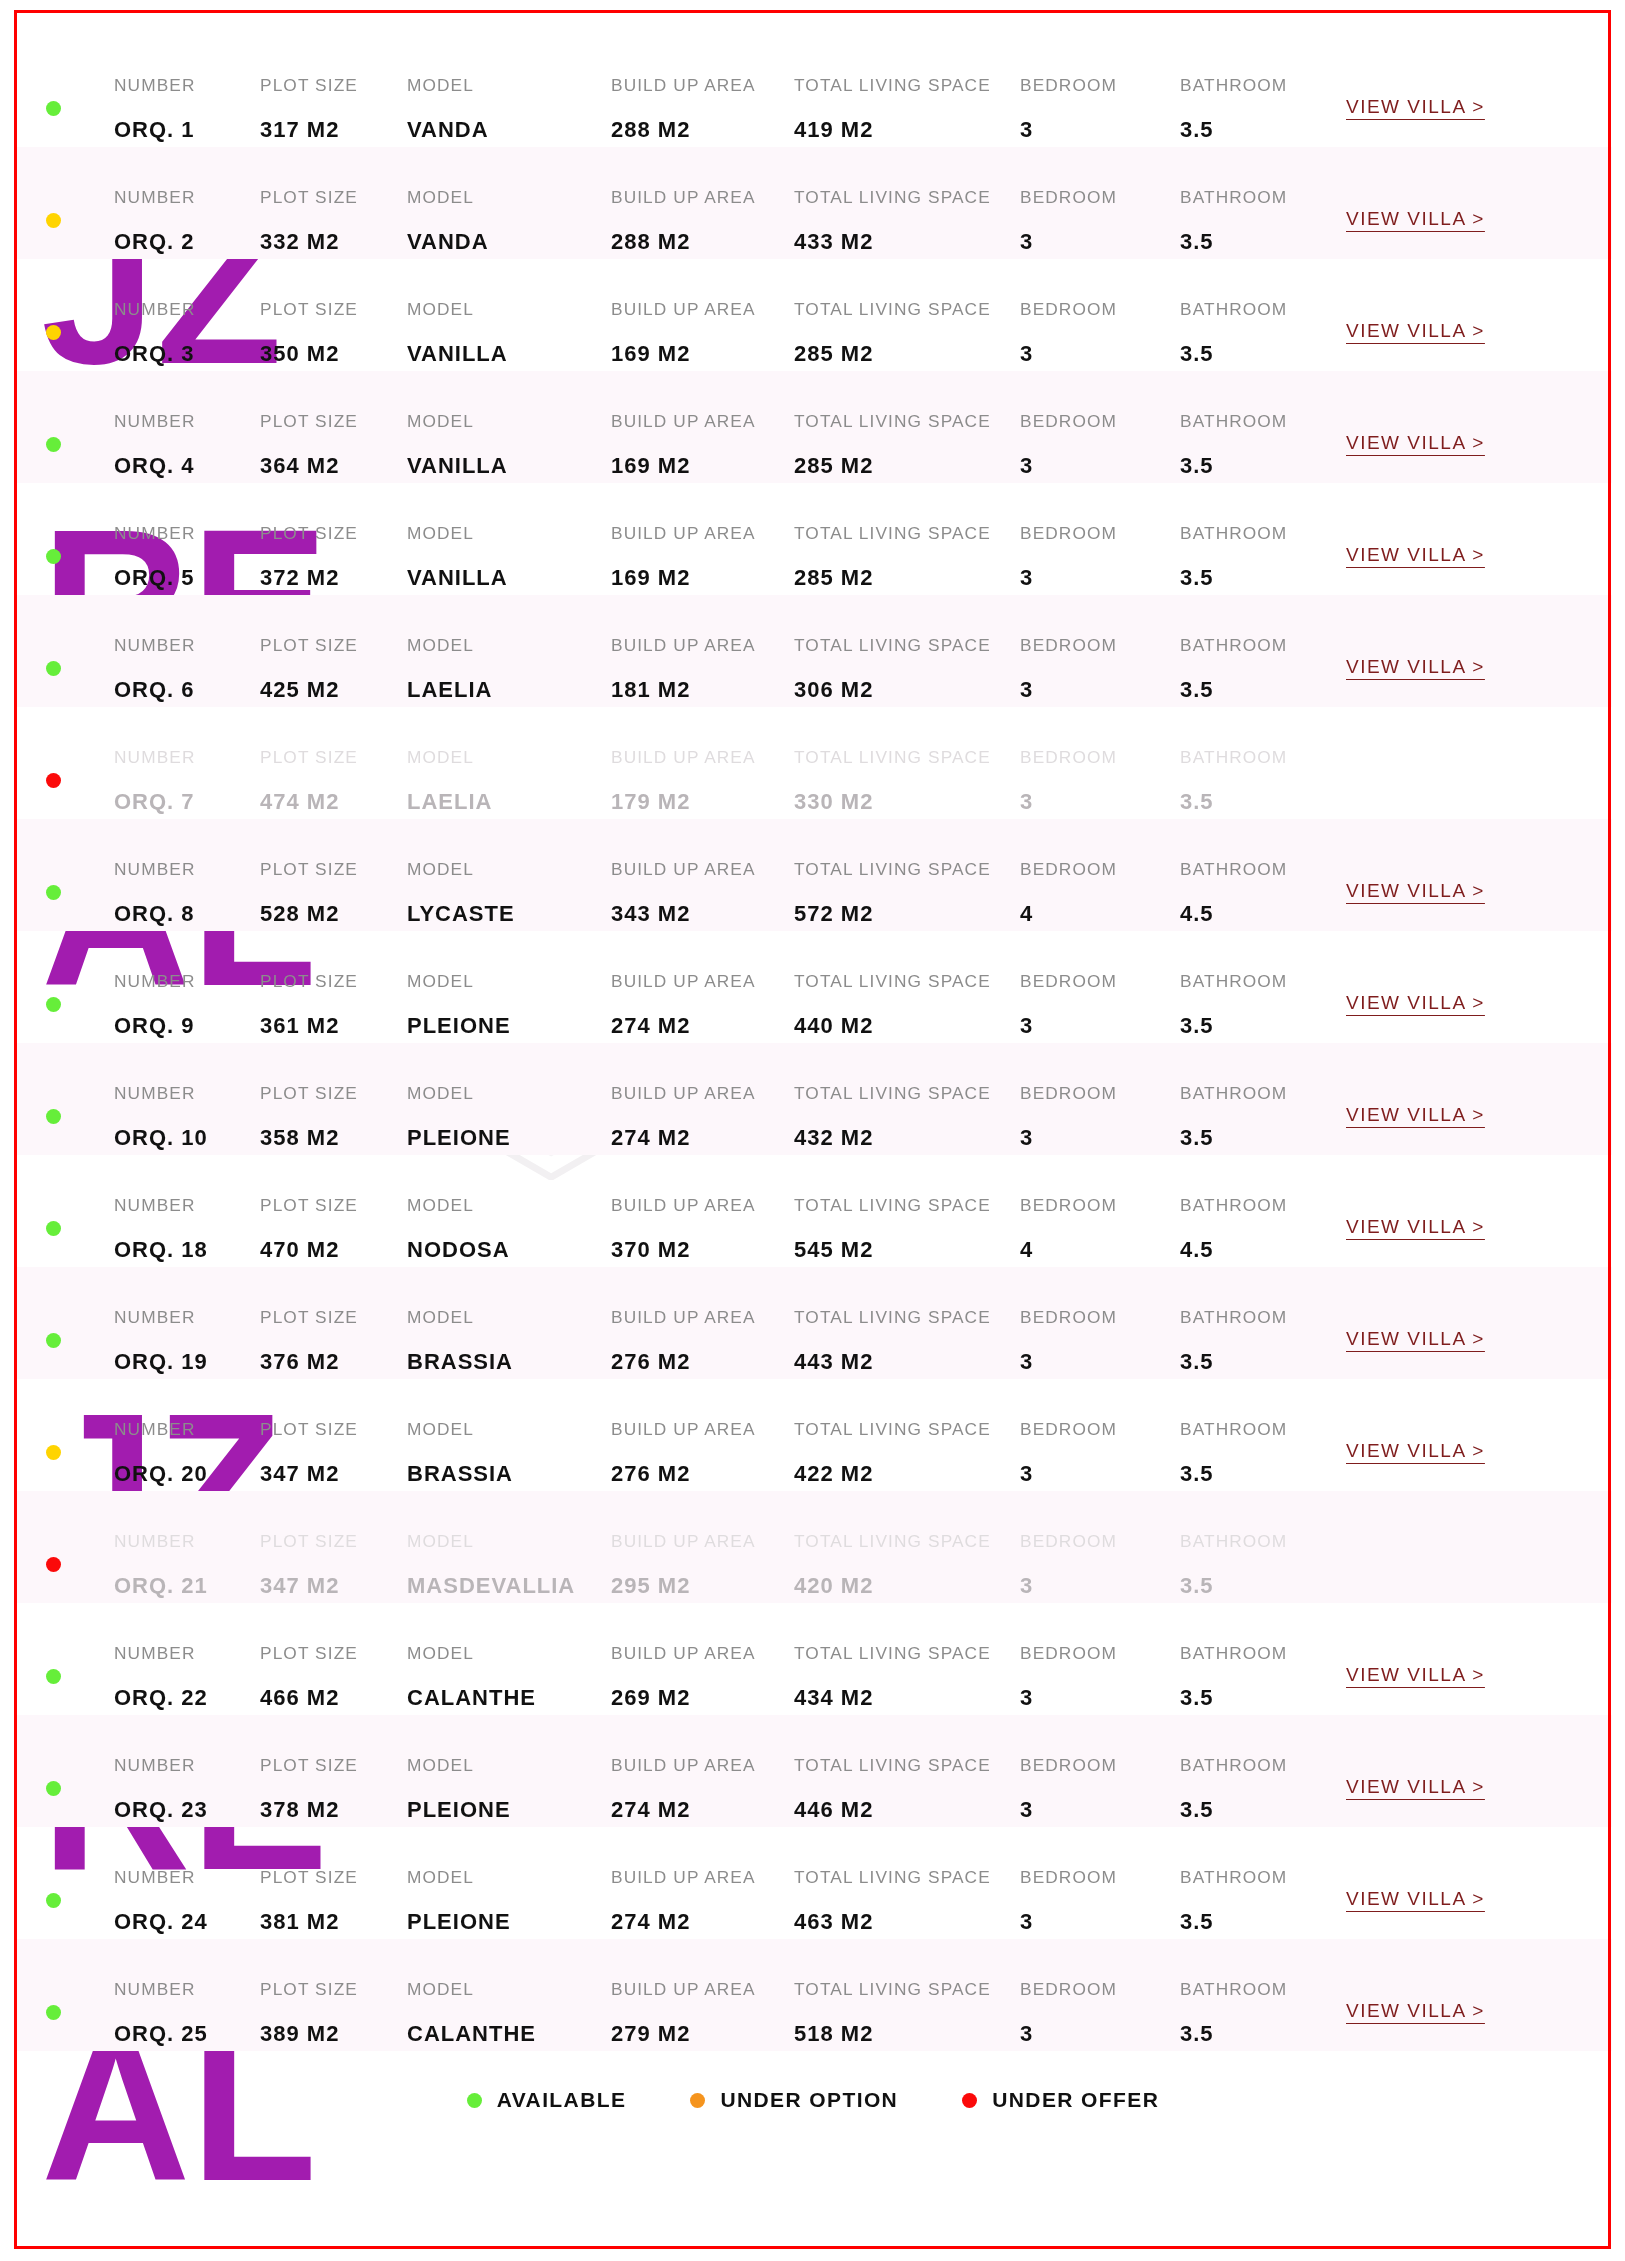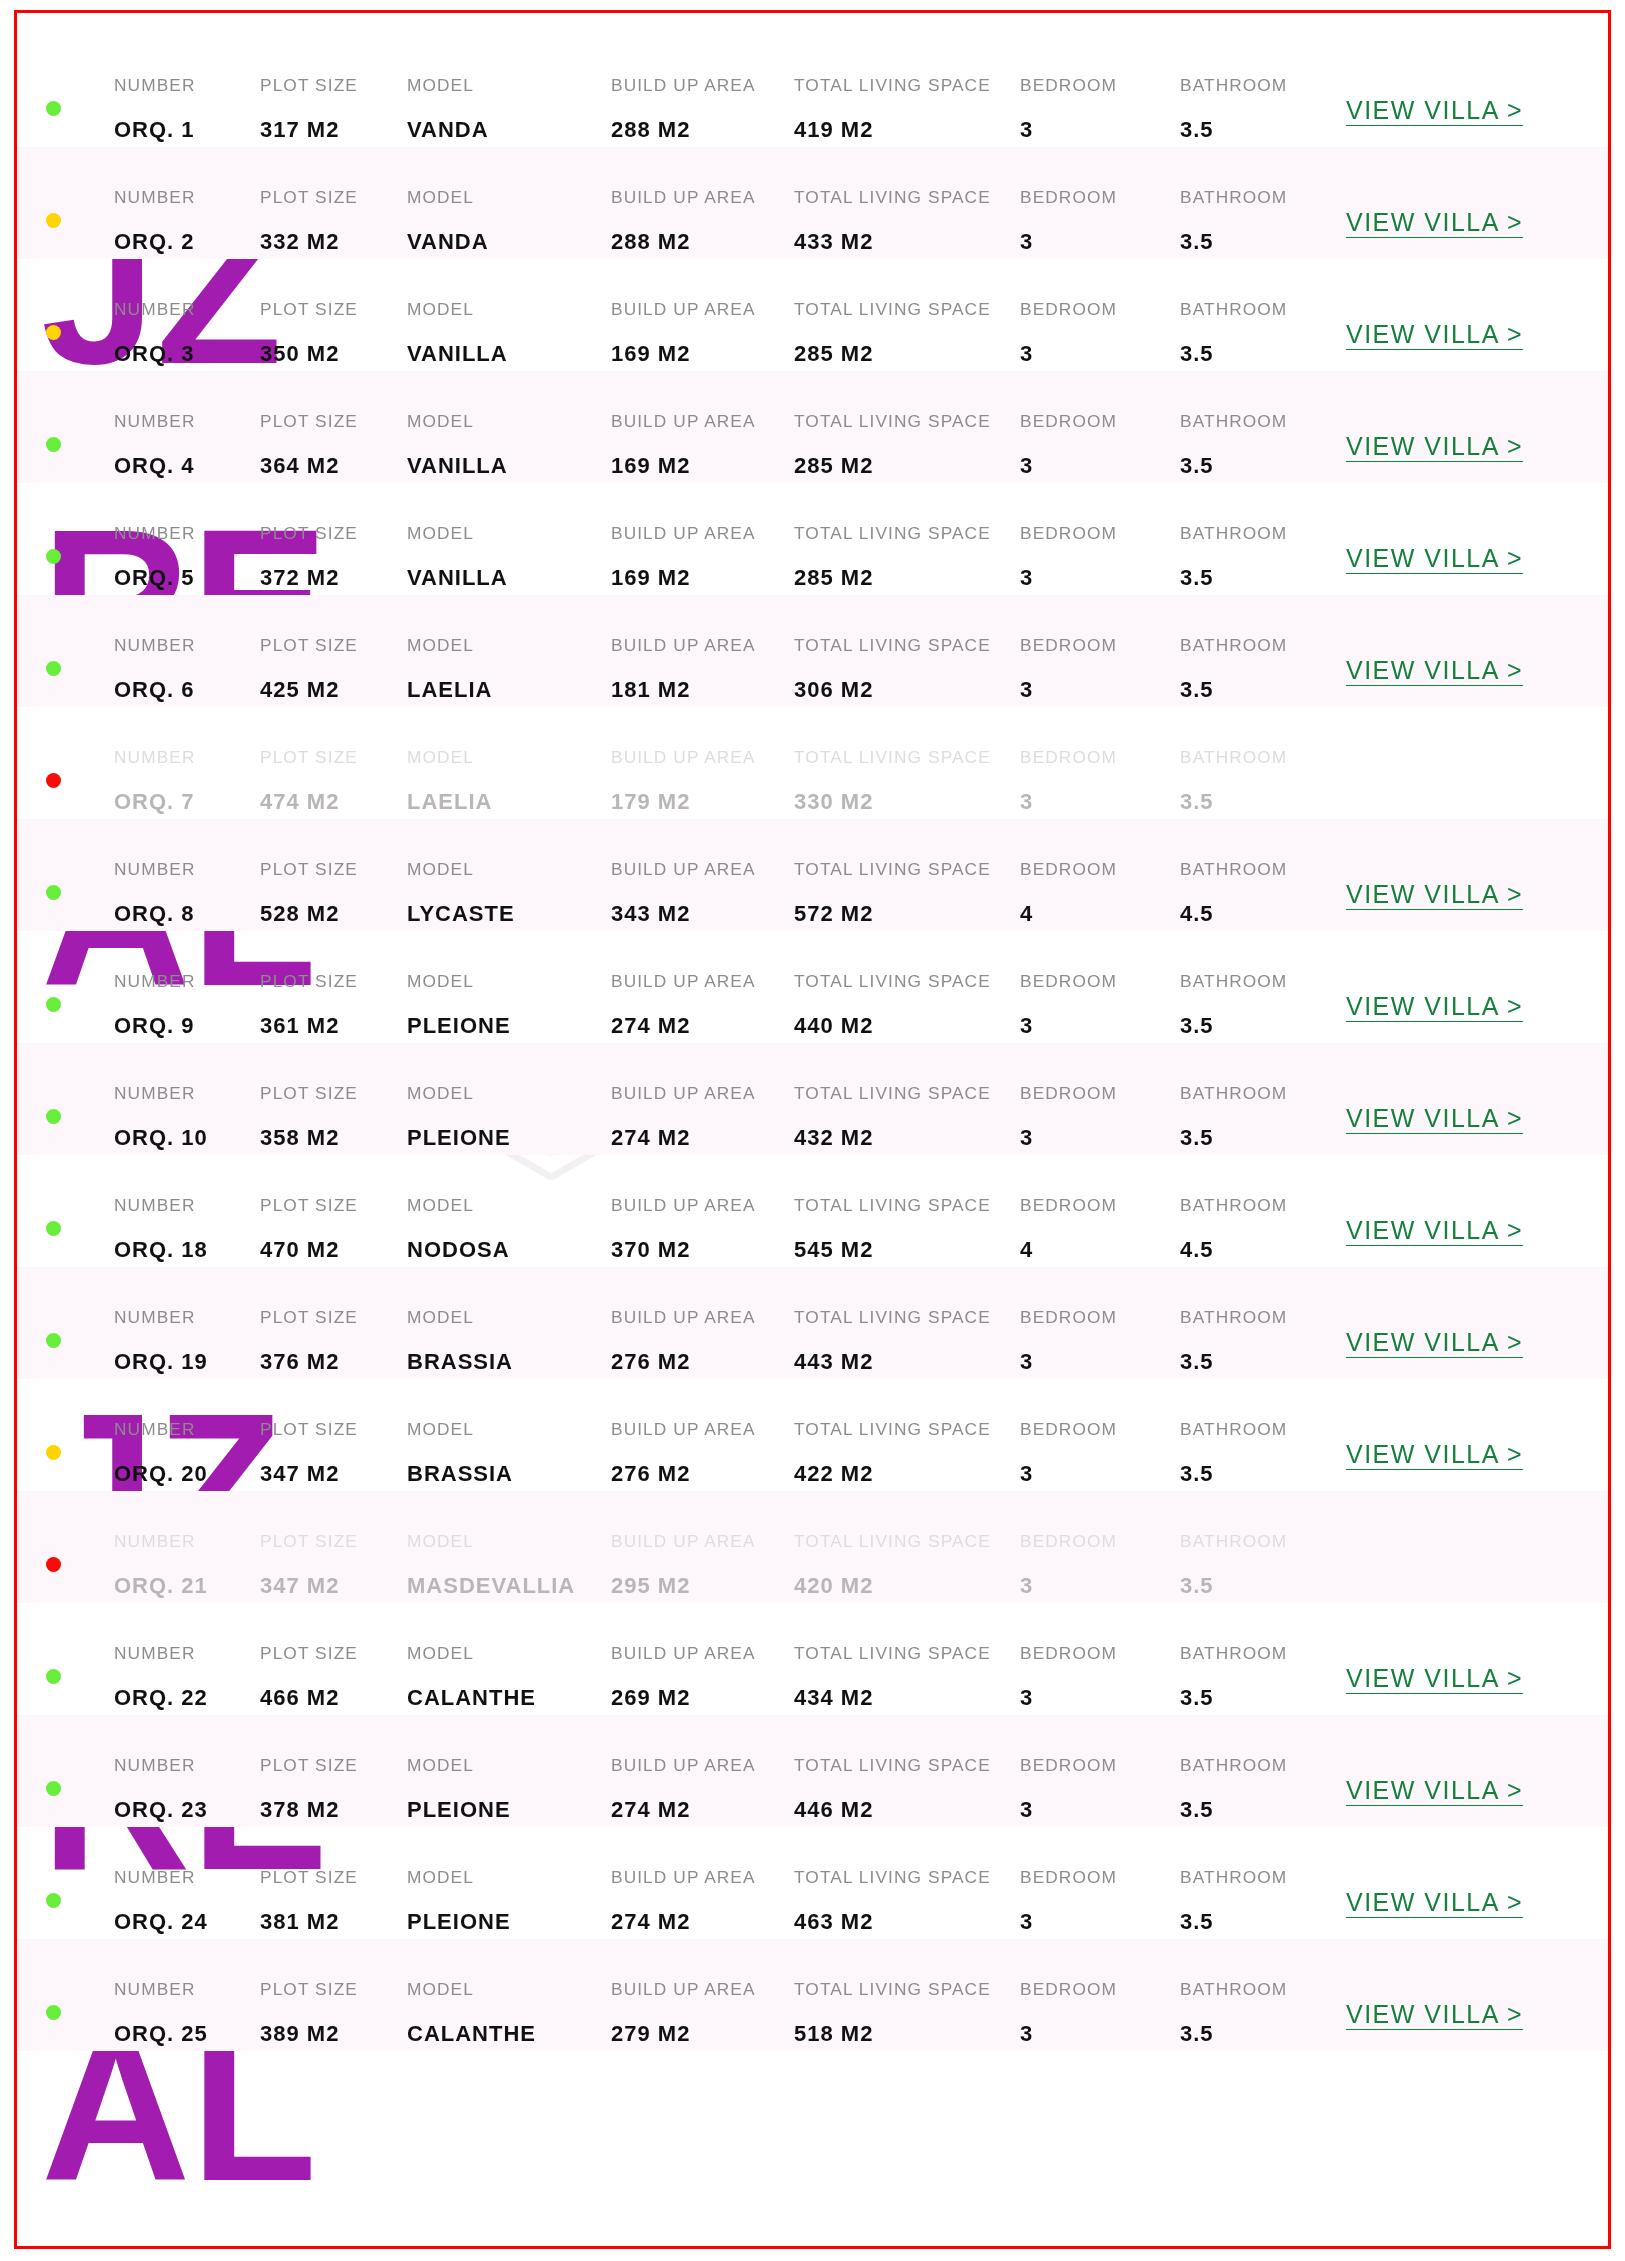--- a/index.html
+++ b/index.html
@@ -139,23 +139,23 @@
   .c2 { left: 393px; }
   .c3 { left: 597px; }
   .c4 { left: 780px; }
   .c5 { left: 1006px; }
   .c6 { left: 1150px; margin-left: 16px; }
 
   .view-villa {
     position: absolute;
     left: 1332px;
     top: 61px;
-    font-size: 25px;
+    font-size: 19px;
     letter-spacing: 1.5px;
-    color: #15803d;
+    color: #7f1d1d;
     text-decoration: underline;
     text-underline-offset: 5.5px;
     text-decoration-thickness: 1.4px;
     white-space: nowrap;
     cursor: pointer;
   }
 
   
   .row.inactive .hdr-line .cell { color: #dfdcde; }
   .row.inactive .val-line .cell { color: #b9b5b8; }
@@ -608,15 +608,29 @@
           <span class="cell c2">CALANTHE</span>
           <span class="cell c3">279 M2</span>
           <span class="cell c4">518 M2</span>
           <span class="cell c5">3</span>
           <span class="cell c6">3.5</span>
         </div>
         <a class="view-villa">VIEW VILLA &gt;</a>
       </div>
     </div>
 
+  <div id="legend">
+      <div class="legend-item">
+        <span class="legend-dot" style="background: rgb(102, 238, 58);"></span>
+        <span class="legend-label">AVAILABLE</span>
+      </div>
+      <div class="legend-item">
+        <span class="legend-dot" style="background: rgb(245, 148, 30);"></span>
+        <span class="legend-label">UNDER OPTION</span>
+      </div>
+      <div class="legend-item">
+        <span class="legend-dot" style="background: rgb(251, 10, 10);"></span>
+        <span class="legend-label">UNDER OFFER</span>
+      </div>
+    </div>
 
 </div>
 
 
 </body></html>

